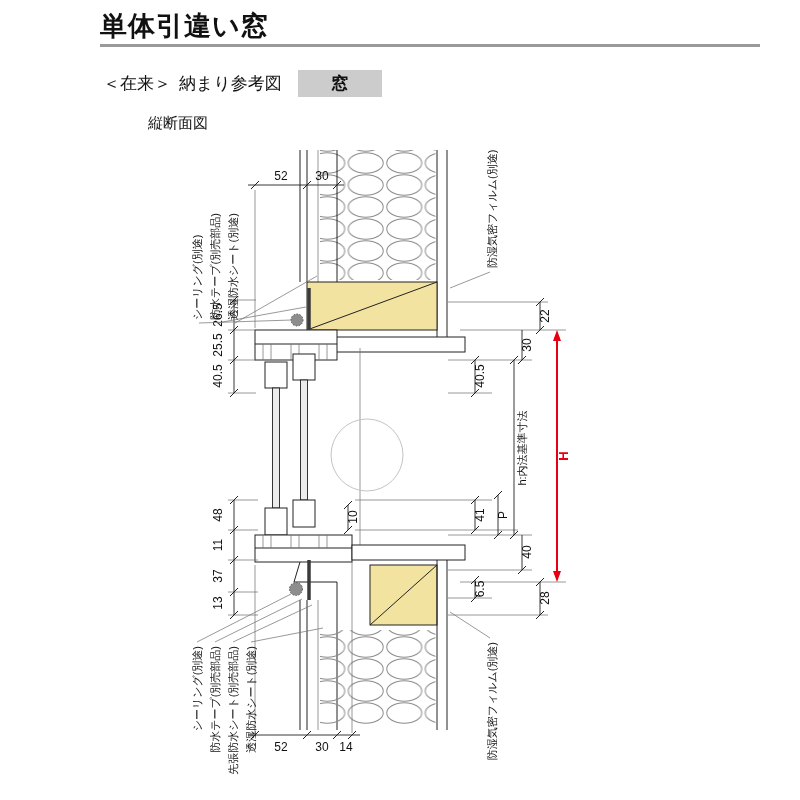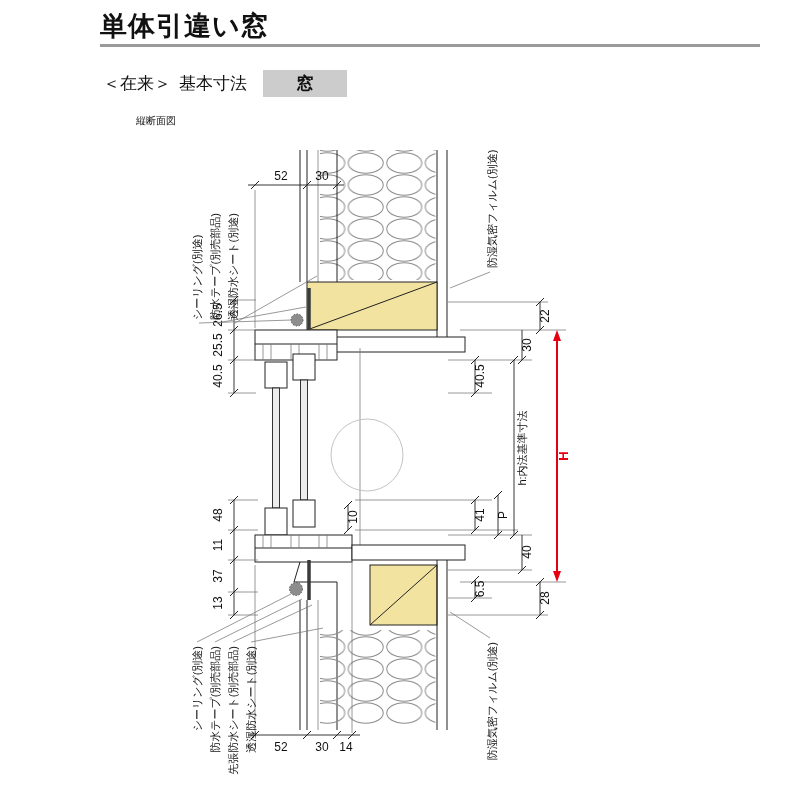--- a/index.html
+++ b/index.html
@@ -6,21 +6,21 @@
   html,body{width:800px;height:800px;background:#fff}
   body{font-family:"Liberation Sans","DejaVu Sans",sans-serif;color:#111;position:relative;overflow:hidden}
   .page{position:absolute;inset:0;background:#fff}
   .title-row{position:absolute;left:100px;top:8px;display:flex;align-items:baseline;gap:16px;white-space:nowrap}
   .title{font-size:27px;font-weight:bold;letter-spacing:1px}
   .subtitle{font-size:20px;font-weight:bold}
   .rule{position:absolute;left:100px;top:44px;width:660px;height:3px;background:#9a9a9a}
   .subheader{position:absolute;left:103px;top:70px;display:flex;align-items:center;font-size:17px}
   .subheader .pfx{margin-right:8px}
   .win-box{margin-left:16px;width:84px;height:27px;background:#cccccc;display:flex;align-items:center;justify-content:center;font-weight:bold;font-size:17px}
-  .section-label{position:absolute;left:136px;top:114px;font-size:10px}
+  .section-label{position:absolute;left:148px;top:114px;font-size:15px}
   svg.drawing{position:absolute;left:0;top:130px}
   .struct{stroke:#222;stroke-width:1;fill:none}
   .thin{stroke:#777;stroke-width:.75;fill:none}
   .dimline{stroke:#222;stroke-width:.9;fill:none}
   .tick{stroke:#222;stroke-width:1}
   .dim{font-size:12px;fill:#111}
   .lbl{font-size:11px;fill:#111}
   .hsmall{font-size:11px;fill:#111}
 </style>
 </head>
@@ -28,21 +28,21 @@
 
 <div class="page">
 
   <div class="title-row">
     <span class="title">単体引違い窓</span>
   </div>
   <div class="rule"></div>
 
   <div class="subheader">
     <span class="pfx">＜在来＞</span>
-    <span>基本寸法</span>
+    <span>納まり参考図</span>
     <span class="win-box">窓</span>
   </div>
 
   <div class="section-label">縦断面図</div>
 
   <svg class="drawing" width="800" height="670" viewBox="0 0 800 670">
     <defs>
       <pattern id="coil" width="38.5" height="22" patternUnits="userSpaceOnUse">
         <ellipse cx="19.25" cy="11" rx="17.5" ry="10.2" fill="none" stroke="#8a8a8a" stroke-width="1"></ellipse>
       </pattern>

